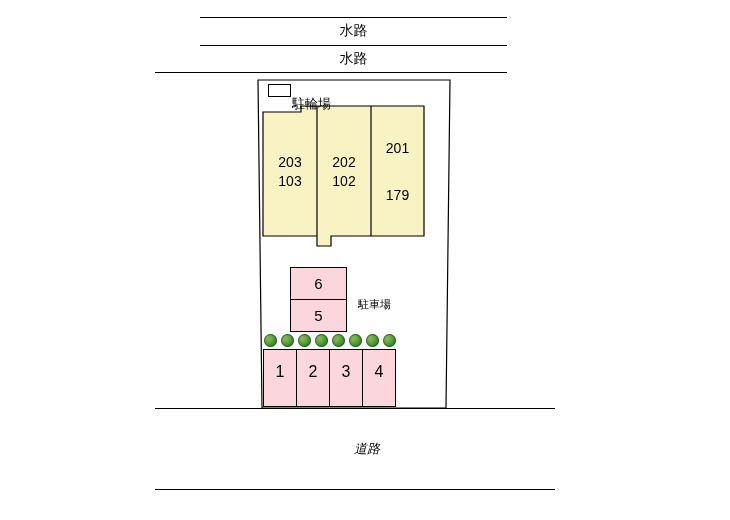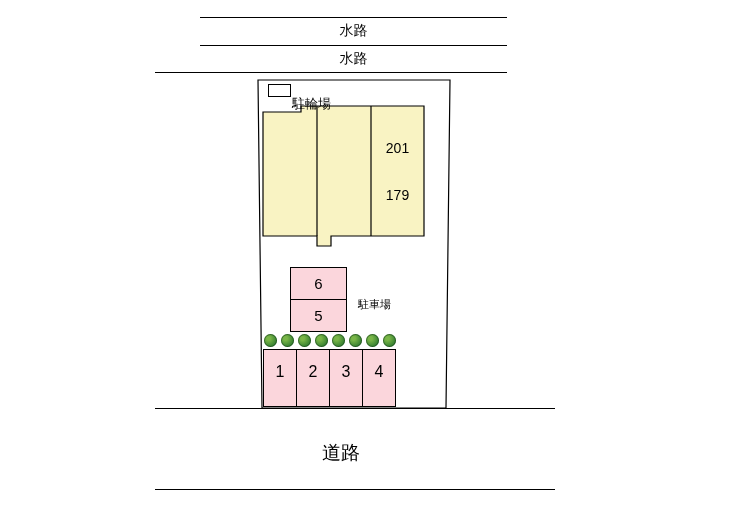--- a/index.html
+++ b/index.html
@@ -60,20 +60,28 @@
   <svg class="svg-layer" viewBox="0 0 730 520">
     <polygon points="258,80 450,80 446,408 262,408" fill="none" stroke="#000" stroke-width="1.2"></polygon>
     <polygon points="263,112 301,112 301,106 424,106 424,236 331,236 331,246 317,246 317,236 263,236" style="fill:var(--building-fill,#f9f3c3)" stroke="#000" stroke-width="1.2"></polygon>
     <line x1="317" y1="106" x2="317" y2="236" stroke="#000" stroke-width="1.2"></line>
     <line x1="371" y1="106" x2="371" y2="236" stroke="#000" stroke-width="1.2"></line>
   </svg>
 
   <div class="bike-rect"></div>
   <div class="label" style="left:292px;top:83px;font-size:13px;text-align:center;margin-top:12px;">駐輪場</div>
 
+  <div class="unit" style="left:263px;width:54px;">
+    <span>203</span>
+    <span>103</span>
+  </div>
+  <div class="unit" style="left:317px;width:54px;">
+    <span>202</span>
+    <span>102</span>
+  </div>
   <div class="unit" style="left:371px;width:53px;gap:28px;">
     <span>201</span>
     <span>179</span>
   </div>
 
   <div class="pspace space-upper" style="top:267px;">
     <span class="num">6</span>
   </div>
   <div class="pspace space-upper" style="top:299px;">
     <span class="num">5</span>
@@ -98,16 +106,16 @@
     <span class="num">2</span>
   </div>
   <div class="pspace space-lower" style="left:329px;">
     <span class="num">3</span>
   </div>
   <div class="pspace space-lower" style="left:362px;">
     <span class="num">4</span>
   </div>
 
   <div class="hline" style="left:155px;top:408px;width:400px;"></div>
-  <div class="label" style="left:141px;top:440px;width:400px;font-size:19px;">道路</div>
+  <div class="label" style="left:167px;top:440px;width:400px;font-size:13px;font-style:italic;">道路</div>
   <div class="hline" style="left:155px;top:489px;width:400px;"></div>
 
 </div>
 
 </body></html>

